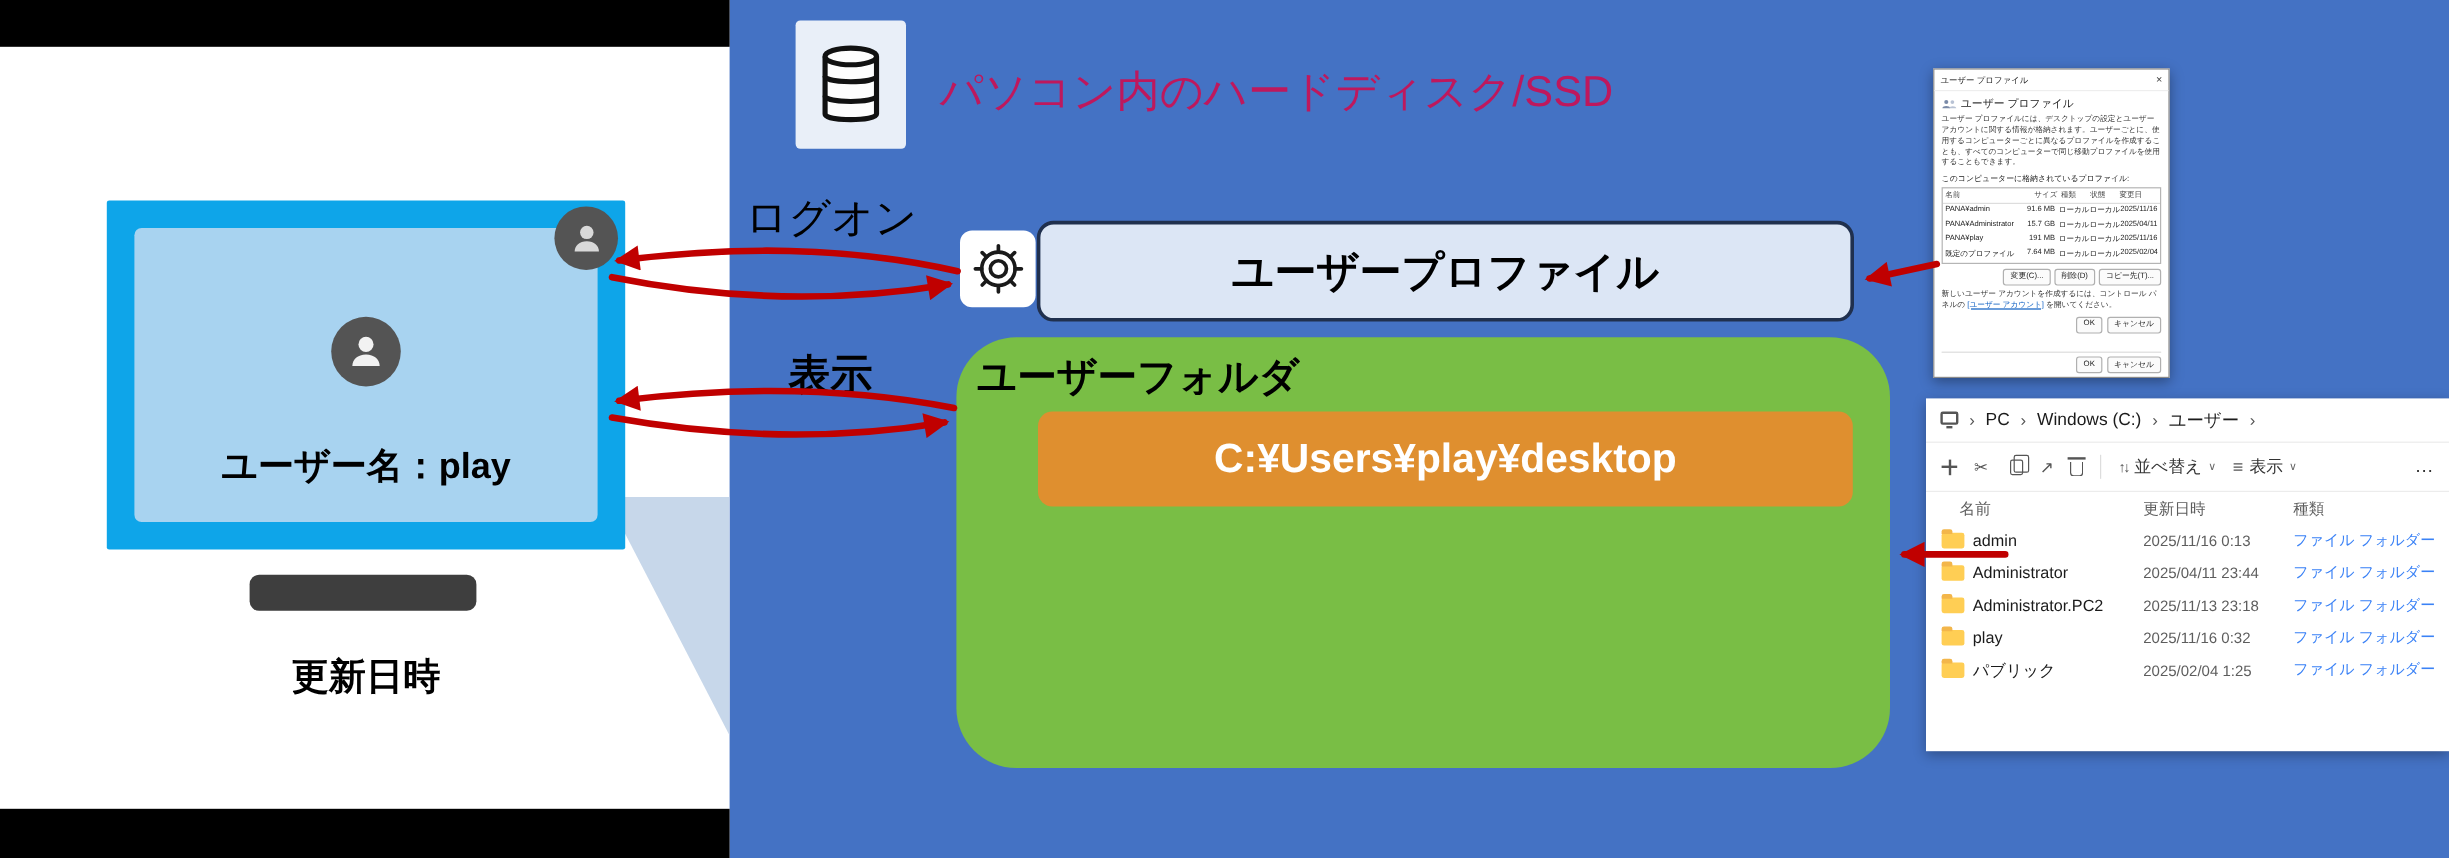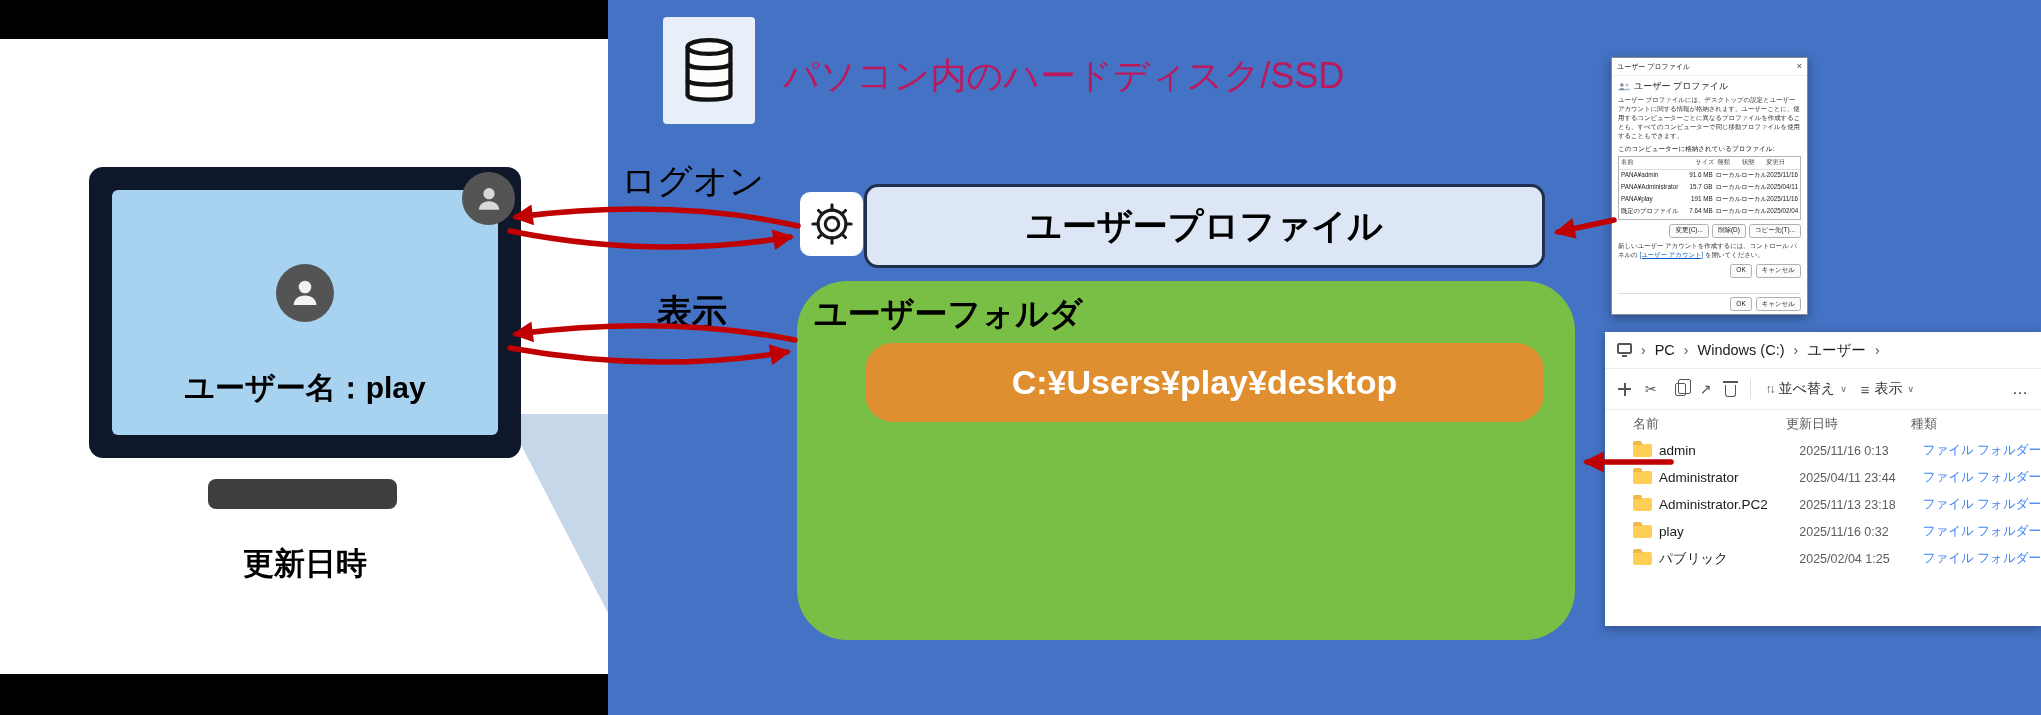--- a/index.html
+++ b/index.html
@@ -5,40 +5,40 @@
   *{margin:0;padding:0;box-sizing:border-box}
   html,body{width:2041px;height:715px}
   body{position:relative;overflow:hidden;background:#fff;font-family:"Liberation Sans","DejaVu Sans",sans-serif}
 
   
   .top-bar{position:absolute;left:0;top:0;width:608px;height:39px;background:#000}
   .bottom-bar{position:absolute;left:0;top:674px;width:608px;height:41px;background:#000}
   .blue-panel{position:absolute;left:608px;top:0;width:1433px;height:715px;background:#4472C4}
   .corner-triangle{position:absolute;left:505px;top:414px;width:103px;height:199px;background:#C7D7EA;clip-path:polygon(0 0,100% 0,100% 100%)}
 
-  .monitor{position:absolute;left:89px;top:167px;width:432px;height:291px;background:#0f172a;border-radius:14px;z-index:5}
+  .monitor{position:absolute;left:89px;top:167px;width:432px;height:291px;background:#0ea5e9;border-radius:2px;z-index:5}
   .screen{position:absolute;left:23px;top:23px;width:386px;height:245px;background:#A8D3F0;border-radius:6px}
   .avatar{border-radius:50%;background:#545454;display:flex;align-items:center;justify-content:center}
   .screen-avatar{position:absolute;left:164px;top:74px;width:58px;height:58px}
   .corner-avatar{position:absolute;left:462px;top:172px;width:53px;height:53px;z-index:12}
   .screen-name{position:absolute;left:0;top:178px;width:100%;text-align:center;font-size:30px;font-weight:700;color:#000}
   .stand{position:absolute;left:208px;top:479px;width:189px;height:30px;background:#3E3E3E;border-radius:8px}
   .pc-label{position:absolute;left:89px;top:543px;width:432px;text-align:center;font-size:31px;font-weight:700;color:#000}
 
   
   .db-tile{position:absolute;left:663px;top:17px;width:92px;height:107px;background:#E9EFF8;border-radius:4px;display:flex;align-items:center;justify-content:center;z-index:10}
   .hdd-title{position:absolute;left:783px;top:52px;font-size:36px;font-weight:400;color:#be185d;z-index:10}
   .logon-label{position:absolute;left:621px;top:158px;font-size:35px;font-weight:400;color:#000;z-index:10}
   .gear-tile{position:absolute;left:800px;top:192px;width:63px;height:64px;background:#fff;border-radius:10px;display:flex;align-items:center;justify-content:center;z-index:11}
   .profile-box{position:absolute;left:864px;top:184px;width:681px;height:84px;background:#DCE6F5;border:3px solid #20304E;border-radius:14px;display:flex;align-items:center;justify-content:center;font-size:35px;font-weight:700;color:#000;z-index:10}
   .display-label{position:absolute;left:657px;top:289px;font-size:35px;font-weight:700;color:#000;z-index:10}
 
   .green-box{position:absolute;left:797px;top:281px;width:778px;height:359px;background:#79BE45;border-radius:50px;z-index:9}
   .folders-title{position:absolute;left:17px;top:11px;font-size:33px;font-weight:700;color:#000}
-  .folder-pill{position:absolute;left:68px;width:679px;height:79px;background:#DF8F2F;border-radius:28px;display:flex;align-items:center;justify-content:center;font-size:34px;font-weight:700;color:#fff}
+  .folder-pill{position:absolute;left:68px;width:679px;height:79px;background:#DF8F2F;border-radius:12px;display:flex;align-items:center;justify-content:center;font-size:34px;font-weight:700;color:#fff}
   .p1{top:62px}.p2{top:165px}.p3{top:267px}
 
   .arrows{position:absolute;left:0;top:0;z-index:60;pointer-events:none}
 
   
   .pdlg{position:absolute;left:1611px;top:57px;width:197px;height:258px;background:#fff;border:1px solid #8a8a8a;box-shadow:0 3px 10px rgba(0,0,0,.35);z-index:20;display:flex;flex-direction:column}
   .pd-titlebar{height:18px;flex:none;display:flex;align-items:center;justify-content:space-between;padding:0 5px;font-size:7px;color:#222;border-bottom:1px solid #eee}
   .pd-close{font-size:9px;color:#444;line-height:1}
   .pd-body{flex:1;display:flex;flex-direction:column;padding:4px 6px 3px;color:#1a1a1a;overflow:hidden}
   .pd-heading{display:flex;align-items:center;gap:3px;font-size:9px;margin-bottom:3px}
@@ -75,21 +75,21 @@
   .ic-trash{position:relative;width:11px;height:12px;border:1.6px solid #555;border-top:none;border-radius:0 0 3px 3px;margin-top:4px}
   .ic-trash::before{content:"";position:absolute;left:-3px;top:-4px;width:15px;height:2px;background:#555}
   .ex-divider{width:1px;height:20px;background:#ddd;flex:none}
   .ex-group{display:flex;align-items:center;gap:5px;font-size:14px;color:#333;white-space:nowrap}
   .sort-glyph{letter-spacing:-2px;font-size:12px;color:#555}
   .view-glyph{font-size:15px;color:#555}
   .chev{font-size:9px;color:#666}
   .ex-more{margin-left:auto;font-size:16px;color:#333}
   .ex-header{height:27px;display:flex;align-items:center;padding-left:28px;font-size:13px;color:#5d5d5d}
   .ex-h-name{width:153px}.ex-h-mod{width:125px}
-  .ex-row{height:27px;display:flex;align-items:center;padding-left:28px;font-size:13.5px;color:#1b1b1b}
+  .ex-row{height:27px;display:flex;align-items:center;padding-left:13px;font-size:13.5px;color:#1b1b1b}
   .ex-folder{position:relative;width:19px;height:13px;background:#FFCE54;border-radius:2px;margin-right:7px;flex:none}
   .ex-folder::before{content:"";position:absolute;left:0;top:-3px;width:9px;height:4px;background:#F3B64A;border-radius:2px 2px 0 0}
   .ex-name{width:142px;white-space:nowrap;overflow:hidden}
   .ex-mod{width:125px;font-size:12.5px;color:#5d5d5d;white-space:nowrap}
   .ex-type{font-size:12.5px;color:#3b82f6;white-space:nowrap}
 </style>
 </head>
 <body>
 
 <div class="blue-panel"></div>

